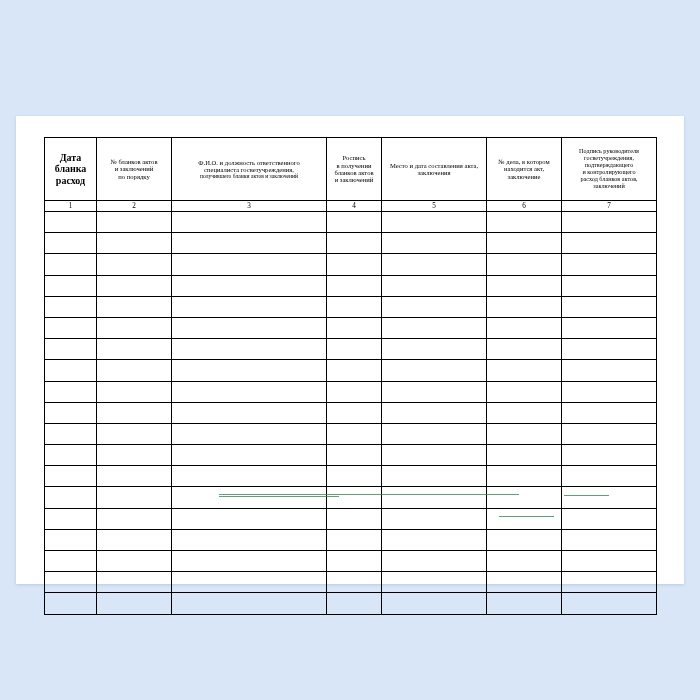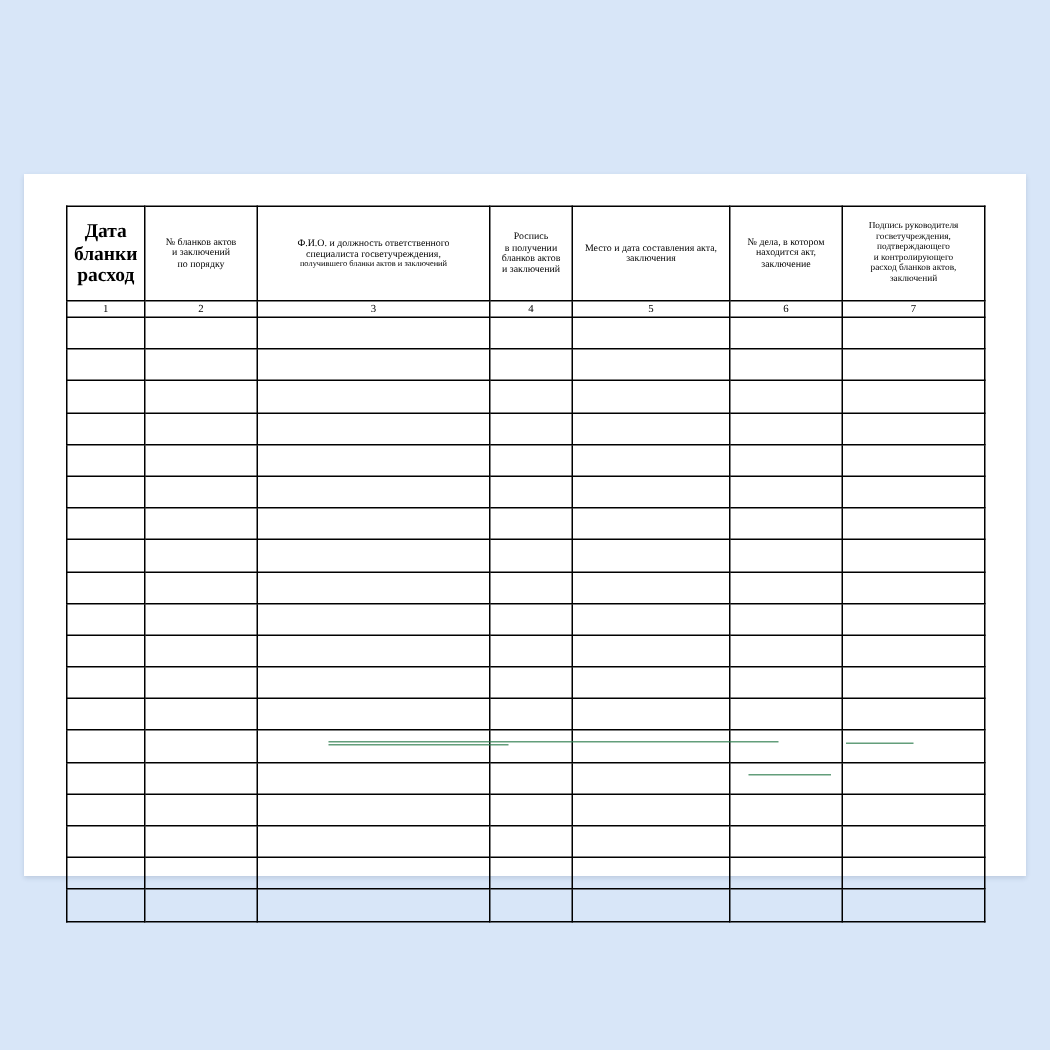--- a/index.html
+++ b/index.html
@@ -46,21 +46,21 @@
     padding: 0;
     vertical-align: middle;
     text-align: center;
   }
   thead th {
     font-weight: normal;
     height: 62px;
     padding: 2px 3px;
     line-height: 1.12;
   }
-  .h-c1 { font-size: 13px; font-weight: bold; }
+  .h-c1 { font-size: 10px; font-weight: bold; }
   .h-c2 { font-size: 6.6px; }
   .h-c3 { font-size: 6.6px; }
   .h-c3 .small { font-size: 5.6px; display: block; }
   .h-c4 { font-size: 6.6px; }
   .h-c5 { font-size: 6.6px; }
   .h-c6 { font-size: 6.6px; }
   .h-c7 { font-size: 6.2px; }
   .numrow td {
     height: 10px;
     font-size: 7.2px;
@@ -93,21 +93,21 @@
           <col style="width:155px">
           <col style="width:55px">
           <col style="width:105px">
           <col style="width:75px">
           <col style="width:95px">
         </colgroup>
         <thead>
           <tr>
             <th class="h-c1">
               <div>Дата</div>
-              <div>бланки</div>
+              <div>бланка</div>
               <div>расход</div>
             </th>
             <th class="h-c2">
               <div>№ бланков актов</div>
               <div>и заключений</div>
               <div>по порядку</div>
             </th>
             <th class="h-c3">
               <div>Ф.И.О. и должность ответственного</div>
               <div>специалиста госветучреждения,</div>

